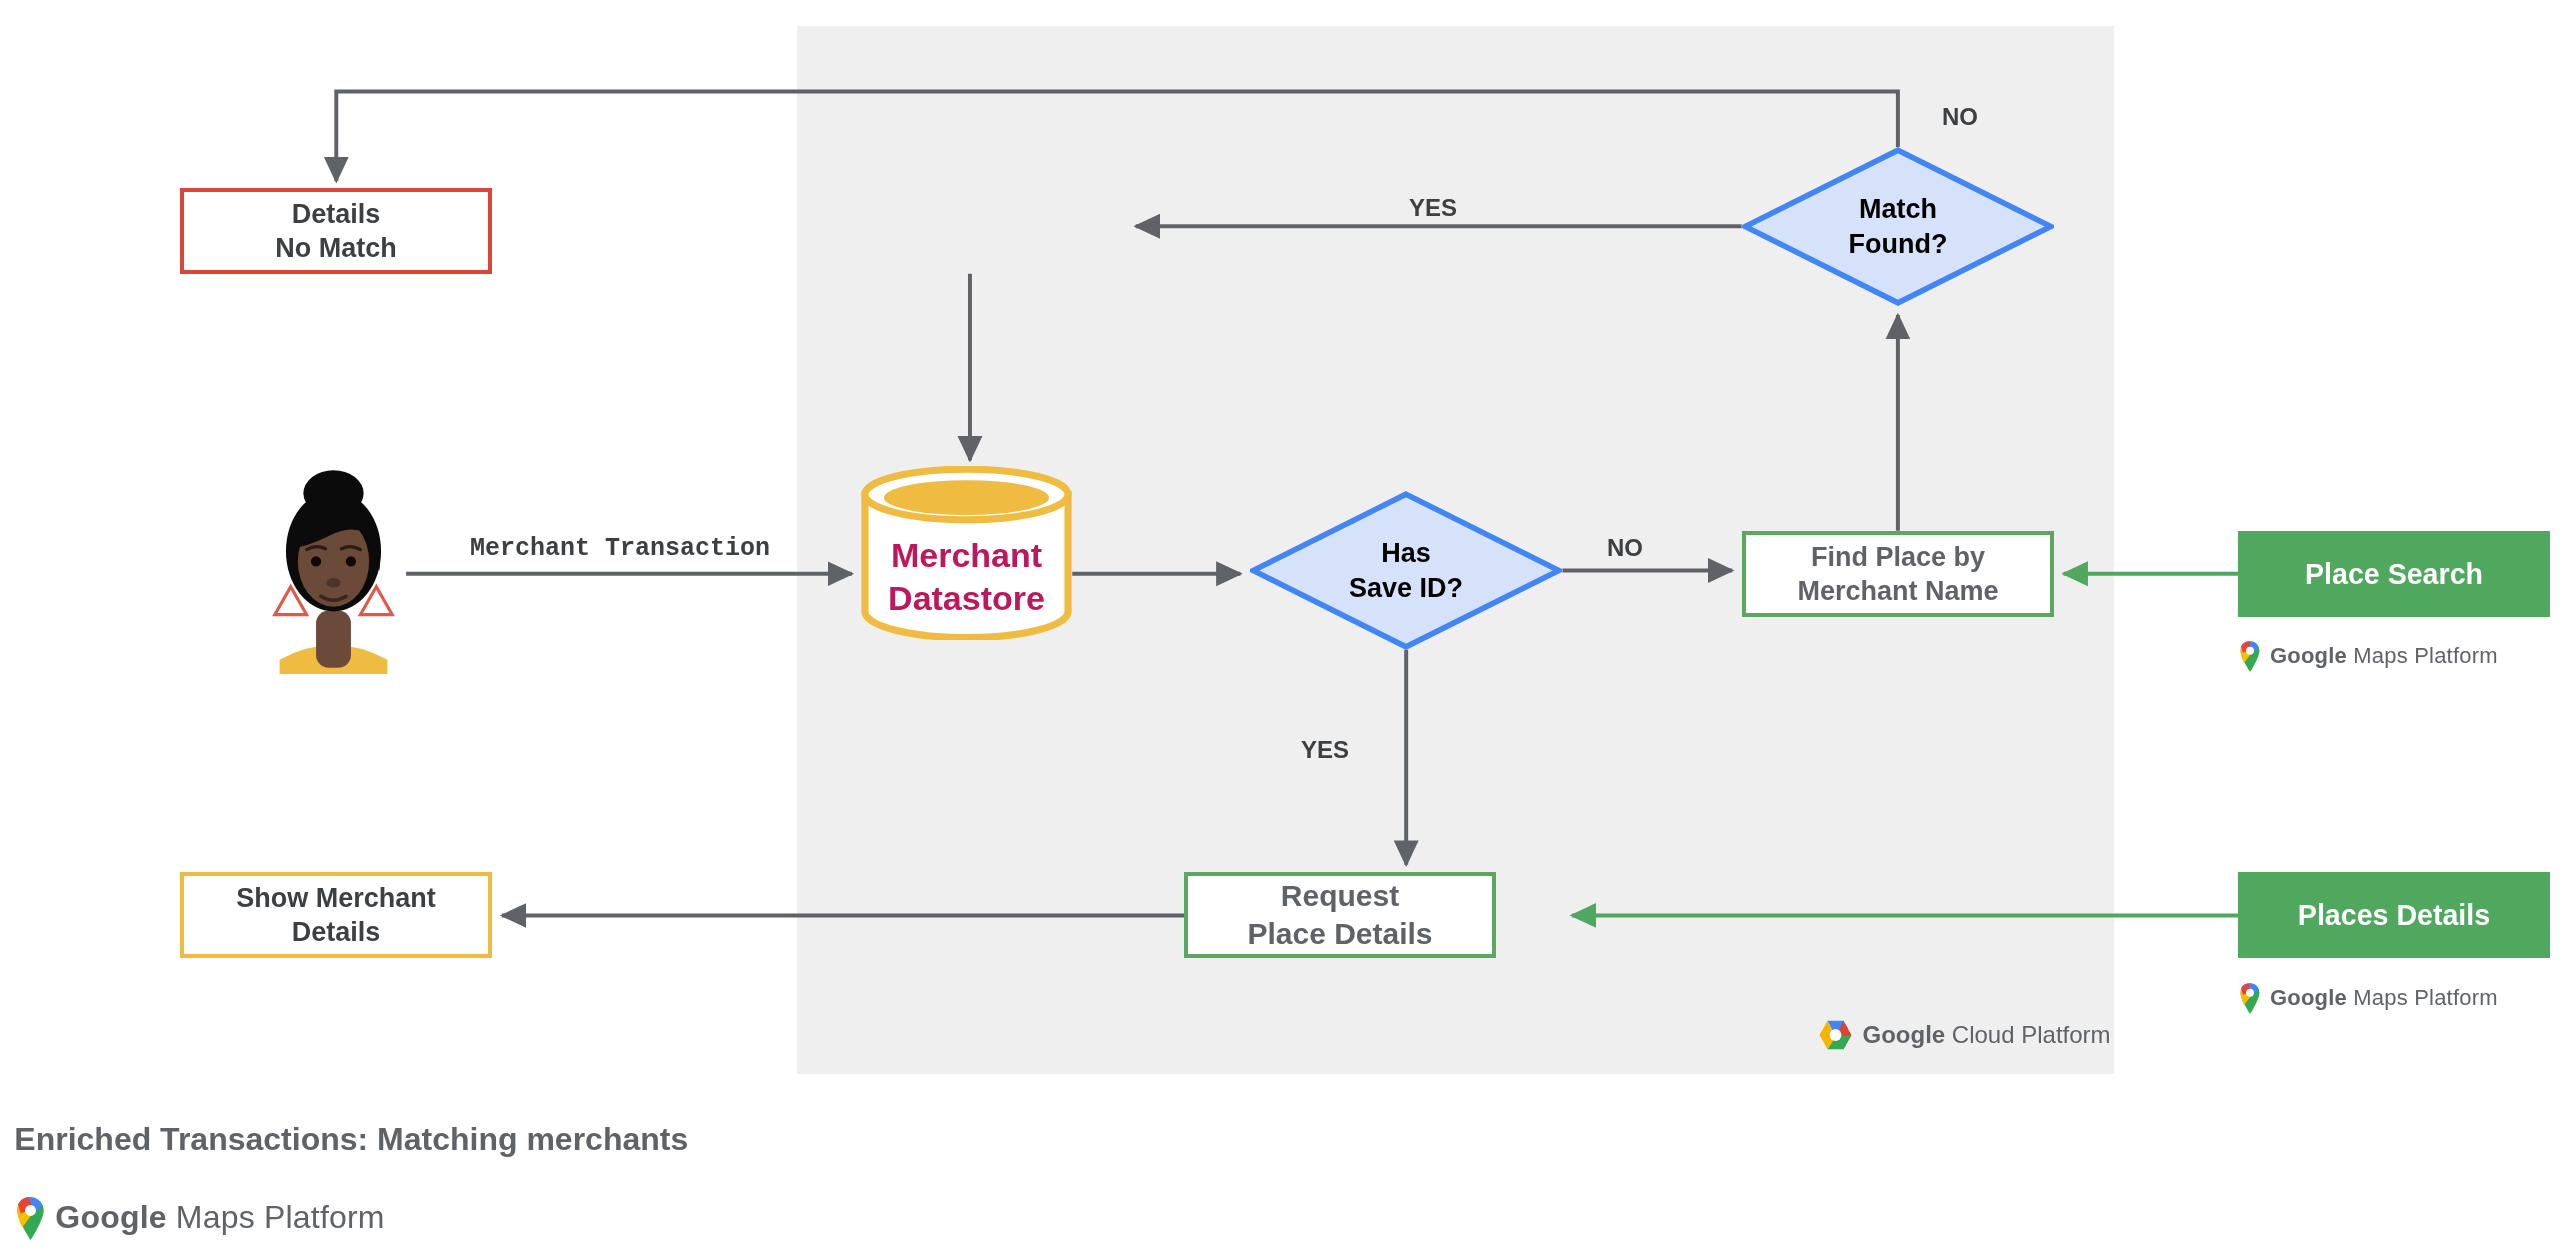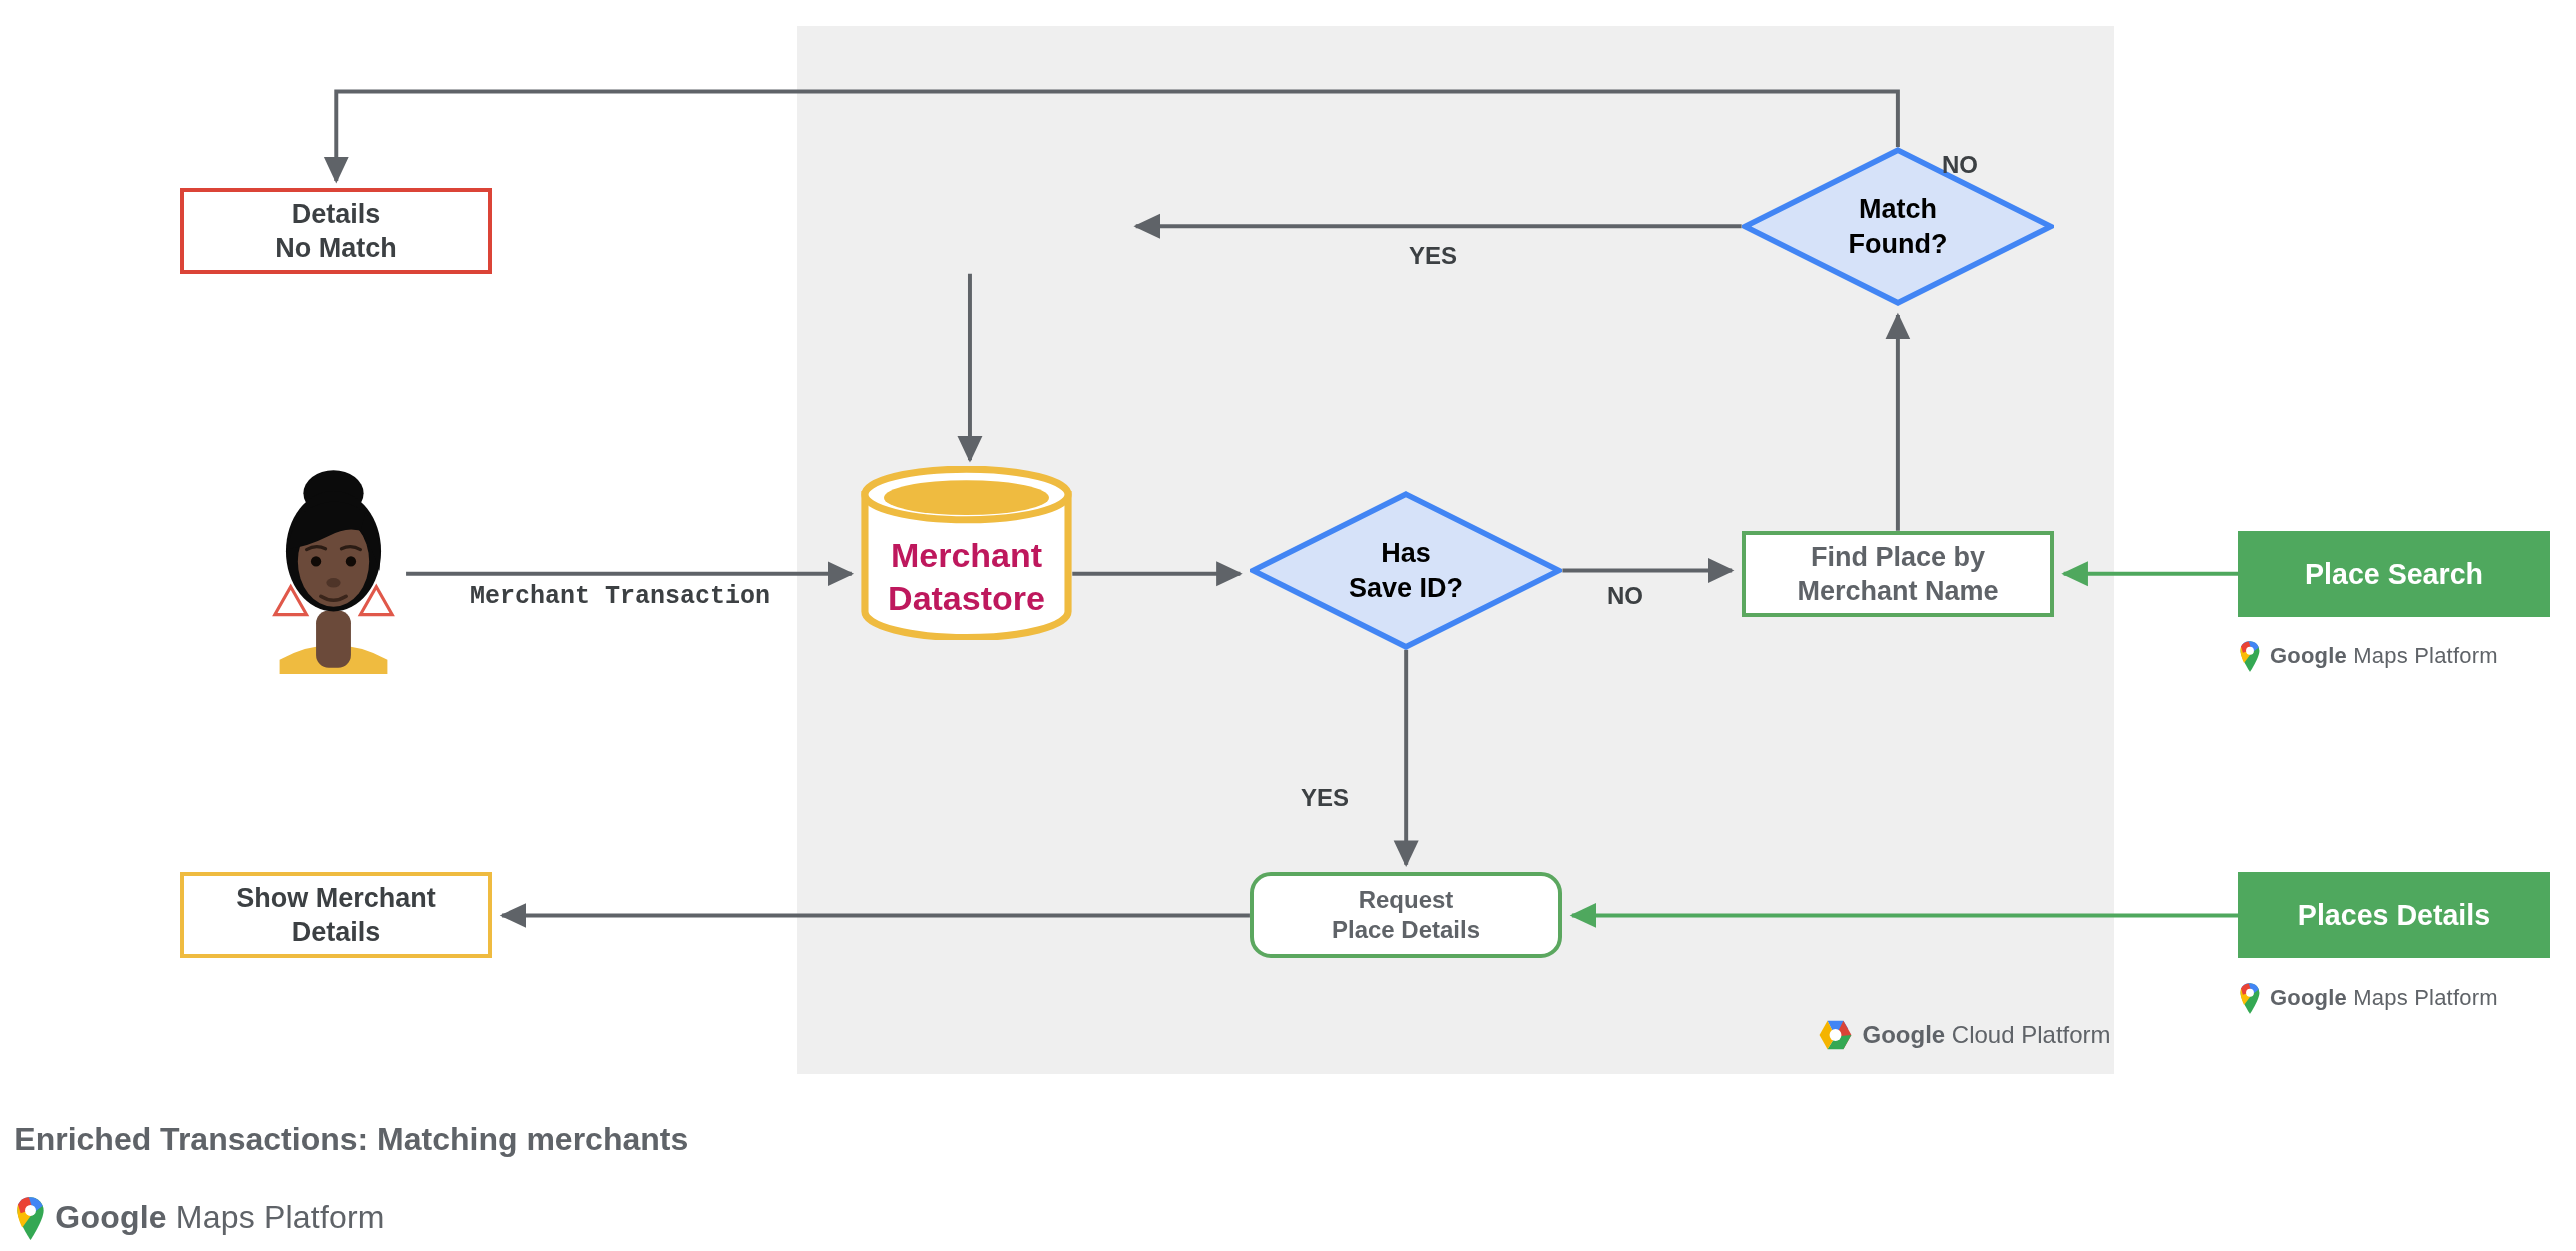--- a/index.html
+++ b/index.html
@@ -58,21 +58,21 @@
   .node-yellow { border-width: 4.8px; border-color: #EFBB40; color: #3C4043; }
   .node-solid-green {
     background: #4FA85E;
     color: #ffffff;
     border: none;
   }
 
   #node-return-no-match { left: 180px;  top: 188px;  width: 312px;  height: 86px; font-size: 27px; }
   #node-save-place-id   { left: 814px; top: 188px;  width: 312px;  height: 86px; font-size: 27px; }
   #node-find-place      { left: 1742px; top: 531px;  width: 312px;  height: 86px; font-size: 27px; }
-  #node-request-details { left: 1250px; top: 872px; width: 312px;  height: 86px; font-size: 24px; border-radius: 21px; }
+  #node-request-details { left: 1184px; top: 872px; width: 312px;  height: 86px; font-size: 30px; }
   #node-show-merchant   { left: 180px;  top: 872px; width: 312px;  height: 86px; font-size: 27px; }
   #node-place-search    { left: 2238px; top: 531px;  width: 312px;  height: 86px; font-size: 28.6px; }
   #node-places-details  { left: 2238px; top: 872px; width: 312px;  height: 86px; font-size: 28.6px; }
 
   
   .diamond-wrap {
     display: flex;
     align-items: center;
     justify-content: center;
   }
@@ -115,21 +115,20 @@
 
   
   #node-avatar { left: 262px; top: 460px; width: 143px; height: 214px; }
 
   
   .edge-label {
     color: #3C4043;
     font-weight: bold;
     font-size: 24px;
     white-space: nowrap;
-    margin-top: 48px;
   }
   #label-merchant-transaction { left: 470px;  top: 534px; font-size: 25px; font-family: Liberation Mono, monospace; }
   #label-yes-match   { left: 1409px; top: 194px;  }
   #label-no-match    { left: 1942px; top: 103px;  }
   #label-no-placeid  { left: 1607px; top: 534px;  }
   #label-yes-placeid { left: 1301px; top: 736px;  }
 
   
   .gmp-logo {
     display: flex;

